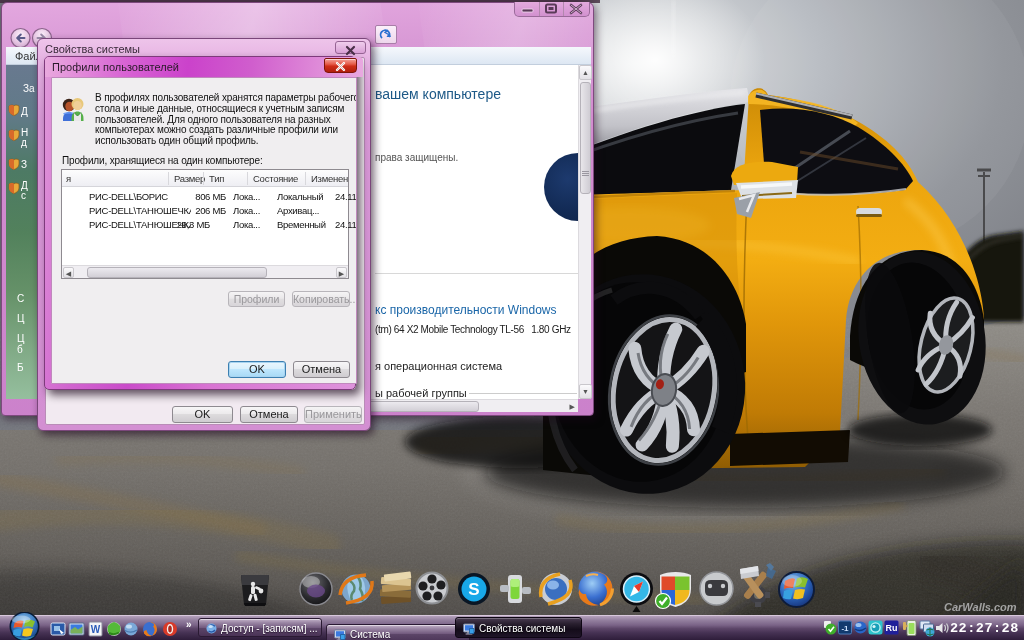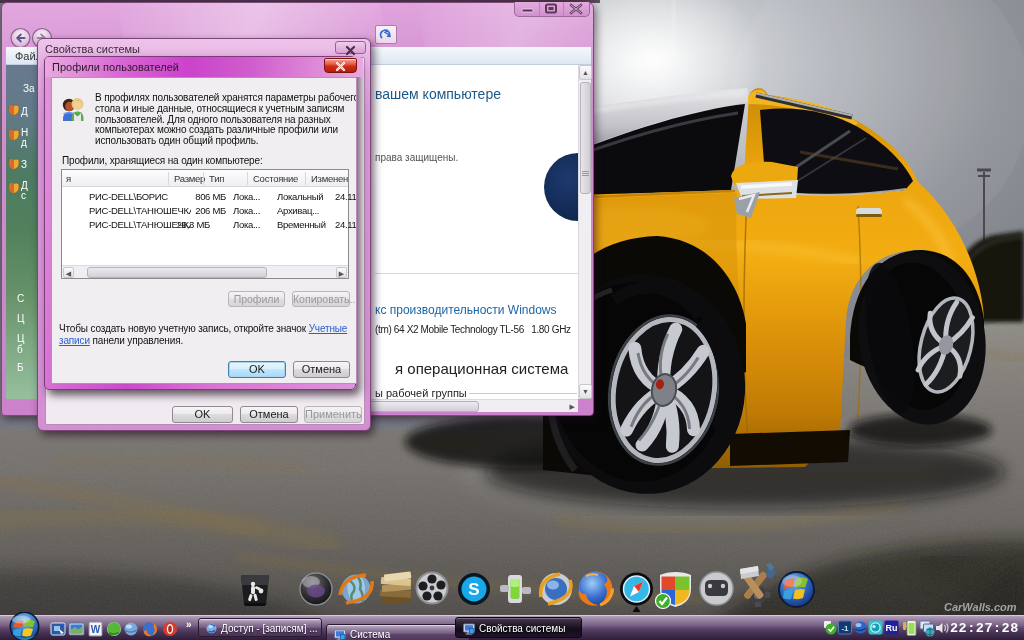--- a/index.html
+++ b/index.html
@@ -447,21 +447,21 @@
   </div>
 
   <div class="abs" style="left:37px;top:62px;width:552px;height:334px;background:#ffffff;overflow:hidden;">
 
     <div class="abs" style="left:505px;top:88px;width:68px;height:68px;border-radius:50%;background:radial-gradient(circle at 35% 38%,#1d3a6e 0%,#122a54 55%,#0c2044 100%);"></div>
     <div class="abs" style="left:336px;top:21px;font-size:14px;color:#1d5987;white-space:nowrap;">вашем компьютере</div>
     <div class="abs" style="left:336px;top:87px;font-size:10px;color:#555;white-space:nowrap;">права защищены.</div>
     <div class="abs" style="left:336px;top:208px;width:204px;height:1px;background:#d8d8d8;"></div>
     <div class="abs" style="left:336px;top:238px;font-size:12px;color:#1a66a8;white-space:nowrap;">кс производительности Windows</div>
     <div class="abs" style="left:336px;top:259px;font-size:10px;color:#222;white-space:nowrap;letter-spacing:-0.35px;">(tm) 64 X2 Mobile Technology TL-56&nbsp;&nbsp; 1.80 GHz</div>
-    <div class="abs" style="left:336px;top:295px;font-size:15px;color:#222;white-space:nowrap;margin-left:20px;">я операционная система</div>
+    <div class="abs" style="left:336px;top:295px;font-size:11px;color:#222;white-space:nowrap;">я операционная система</div>
     <div class="abs" style="left:336px;top:322px;font-size:11px;color:#222;white-space:nowrap;">ы рабочей группы</div>
     <div class="abs" style="left:430px;top:328px;width:108px;height:1px;background:#cccccc;"></div>
   </div>
 
   <div class="abs" style="left:576px;top:62px;width:13px;height:334px;background:#f0eef2;border-left:1px solid #dcdade;">
     <div class="abs" style="left:0;top:0;width:13px;height:15px;background:linear-gradient(180deg,#fbfafc,#e3e1e6);border:1px solid #c9c7cc;border-radius:2px;text-align:center;font-size:7px;color:#555;line-height:14px;">▲</div>
     <div class="abs" style="left:1px;top:17px;width:11px;height:112px;background:linear-gradient(90deg,#e8e6ea,#cfccd3);border:1px solid #b5b2b9;border-radius:3px;"></div>
     <div class="abs" style="left:3px;top:106px;width:7px;height:1px;background:#9a97a0;box-shadow:0 2px 0 #9a97a0,0 4px 0 #9a97a0;"></div>
     <div class="abs" style="left:0;top:319px;width:13px;height:15px;background:linear-gradient(180deg,#fbfafc,#e3e1e6);border:1px solid #c9c7cc;border-radius:2px;text-align:center;font-size:7px;color:#555;line-height:14px;">▼</div>
   </div>
@@ -549,21 +549,20 @@
 
       <div class="abs" style="left:0;top:95px;width:286px;height:13px;background:#f0eef2;border-top:1px solid #dcdade;">
         <div class="abs" style="left:1px;top:1px;width:11px;height:11px;font-size:7px;color:#555;text-align:center;line-height:11px;background:linear-gradient(180deg,#fbfafc,#e3e1e6);border:1px solid #c9c7cc;border-radius:2px;">◀</div>
         <div class="abs" style="right:1px;top:1px;width:11px;height:11px;font-size:7px;color:#555;text-align:center;line-height:11px;background:linear-gradient(180deg,#fbfafc,#e3e1e6);border:1px solid #c9c7cc;border-radius:2px;">▶</div>
         <div class="abs" style="left:25px;top:1px;width:180px;height:11px;background:linear-gradient(180deg,#eceaef,#d2cfd6);border:1px solid #b5b2b9;border-radius:3px;"></div>
       </div>
     </div>
 
     <div class="abs btnv dis" style="left:176px;top:213px;width:57px;height:16px;line-height:14px;font-size:10.5px;">Профили</div>
     <div class="abs btnv dis" style="left:240px;top:213px;width:58px;height:16px;line-height:14px;font-size:10.5px;">Копировать...</div>
-    <div class="abs" style="left:7px;top:245px;width:296px;font-size:10px;line-height:11.5px;color:#111;letter-spacing:-0.15px;">Чтобы создать новую учетную запись, откройте значок <span style="color:#2a5fd0;text-decoration:underline;">Учетные записи</span> панели управления.</div>
     <div class="abs btnv foc" style="left:176px;top:283px;width:58px;height:17px;">OK</div>
     <div class="abs btnv" style="left:241px;top:283px;width:57px;height:17px;">Отмена</div>
   </div>
 </div>
 
 <div class="abs" id="taskbar" style="left:0;top:615px;width:1024px;height:25px;
   background:linear-gradient(180deg,#b4a0bc 0%,#937f9e 18%,#7a6387 38%,#5d4669 52%,#463254 70%,#2e1d3a 100%);
   border-top:1px solid #d8c8dc;">
 
   <div class="abs" style="left:198px;top:2px;width:124px;height:19px;border-radius:3px;border:1px solid #2a1a33;

